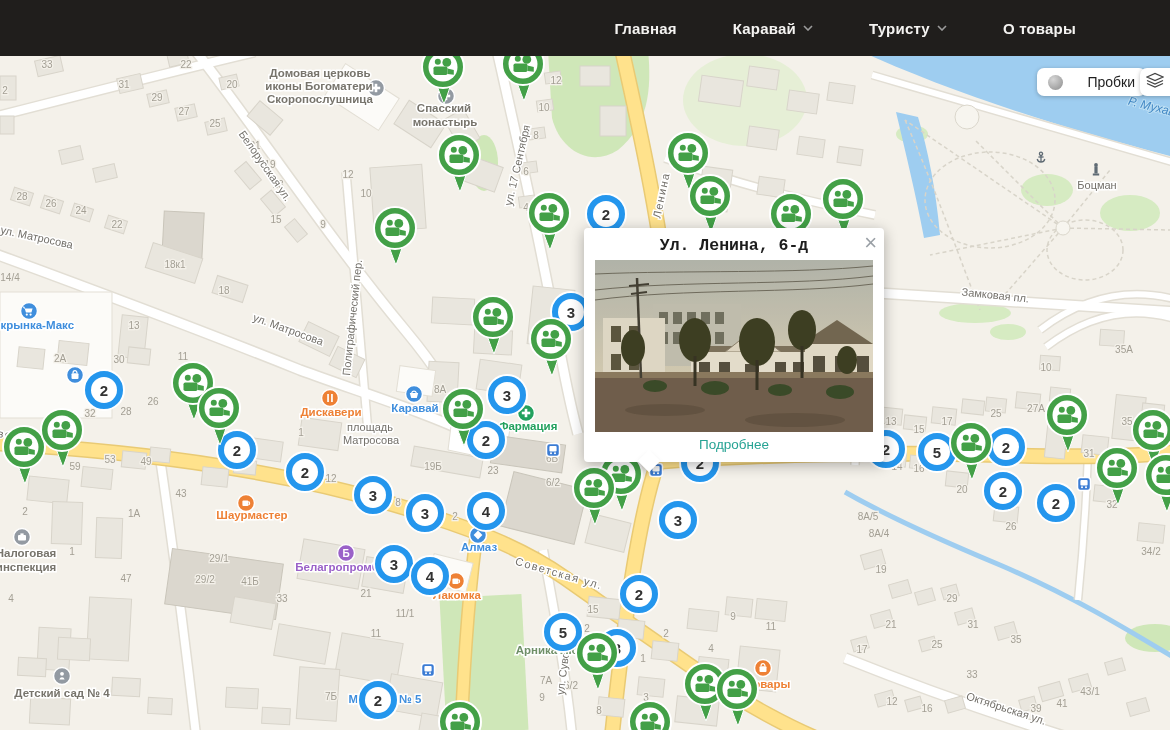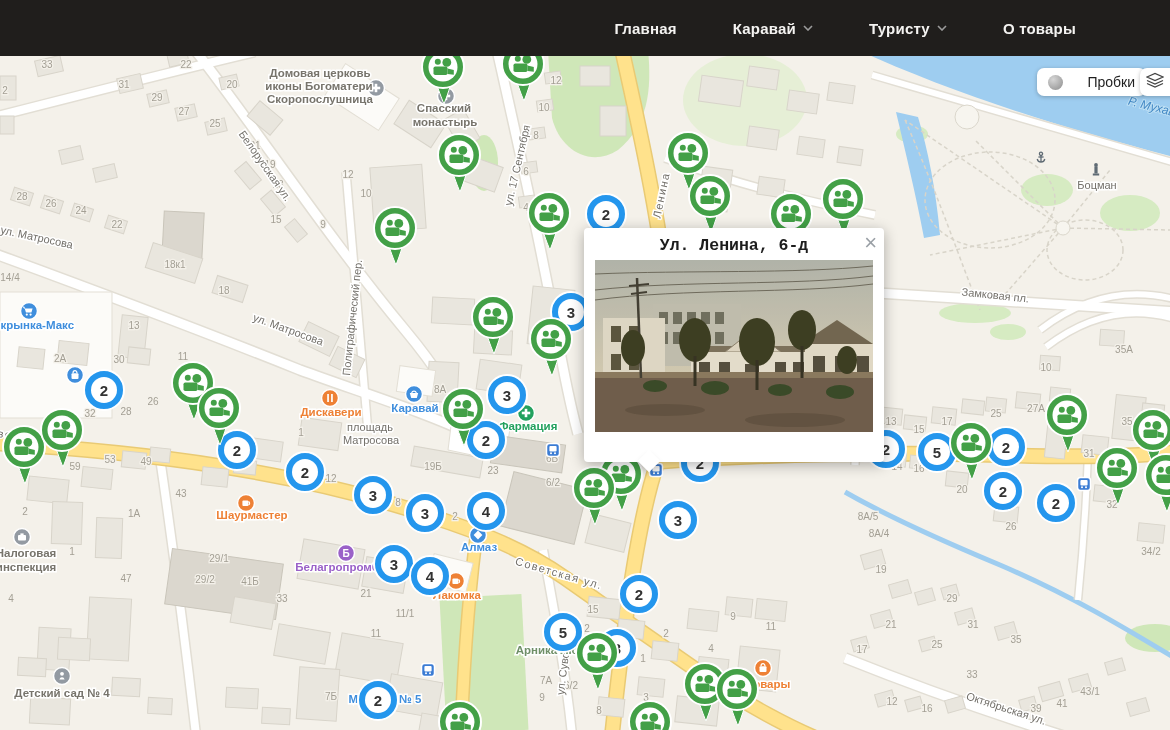--- a/index.html
+++ b/index.html
@@ -1057,15 +1057,16 @@
         <line x1="207" y1="86" x2="207" y2="118"></line>
       </g>
       <g fill="#2f4626">
         <ellipse cx="120" cy="128" rx="14" ry="7"></ellipse>
           <ellipse cx="185" cy="130" rx="12" ry="6"></ellipse>
         <ellipse cx="245" cy="132" rx="14" ry="7"></ellipse>
           <ellipse cx="60" cy="126" rx="12" ry="6"></ellipse>
       </g>
       <rect width="278" height="172" fill="#8a6d3c" opacity="0.12"></rect>
     </svg>
+    <span id="popup-link">Подробнее</span>
   </div>
 
 </div>
 
 </body></html>

